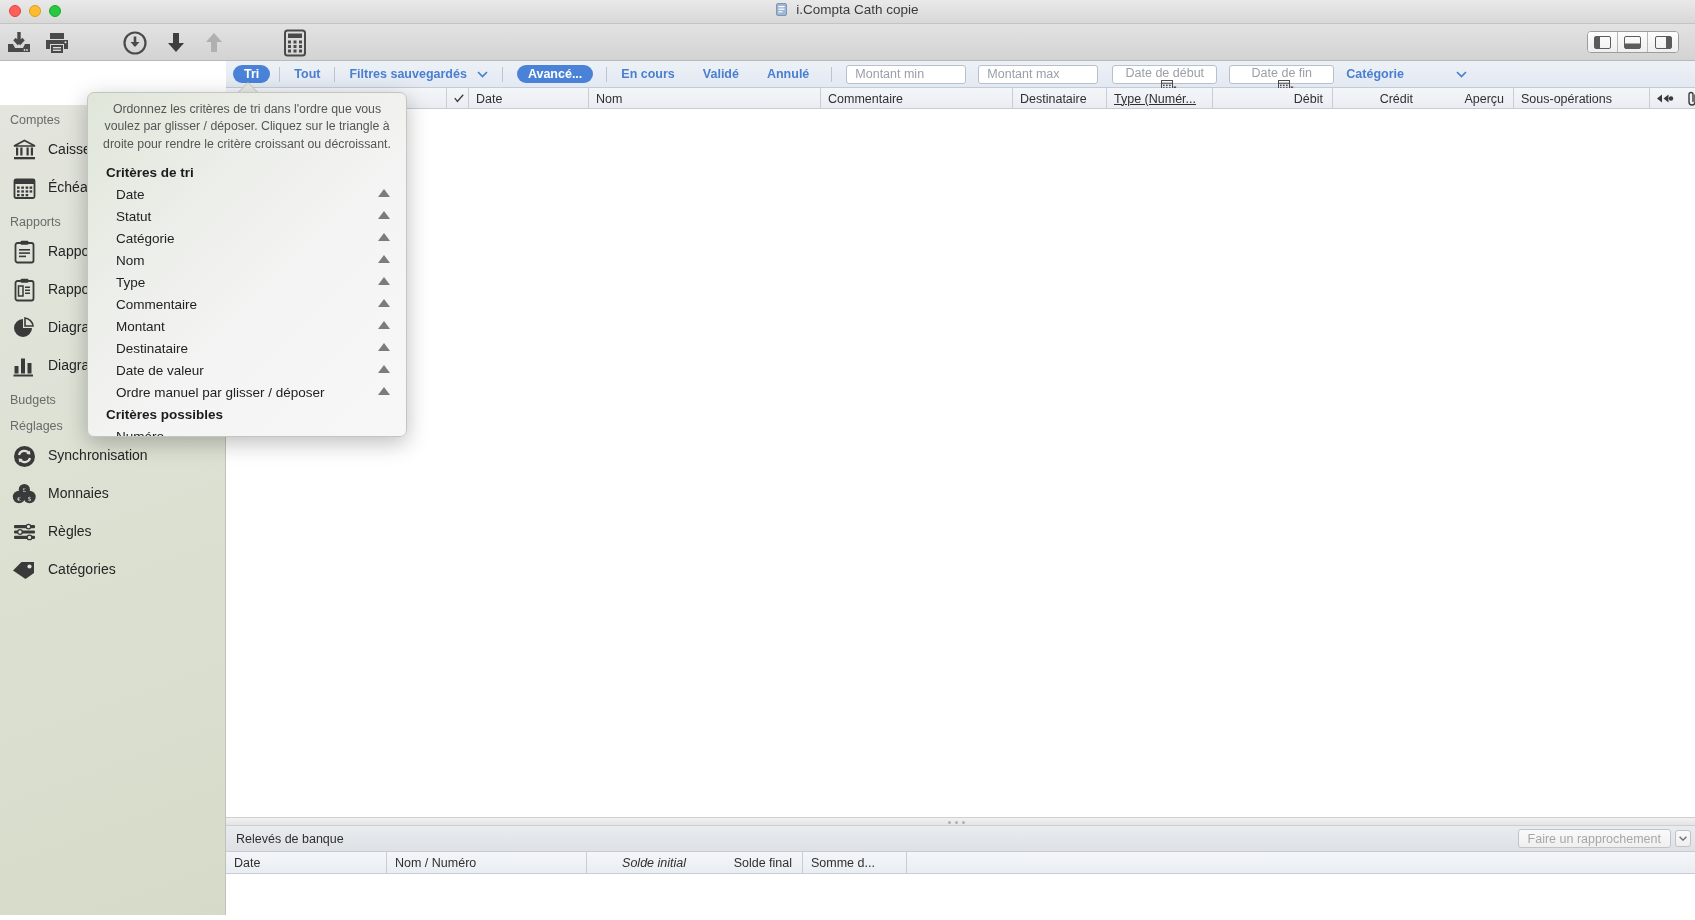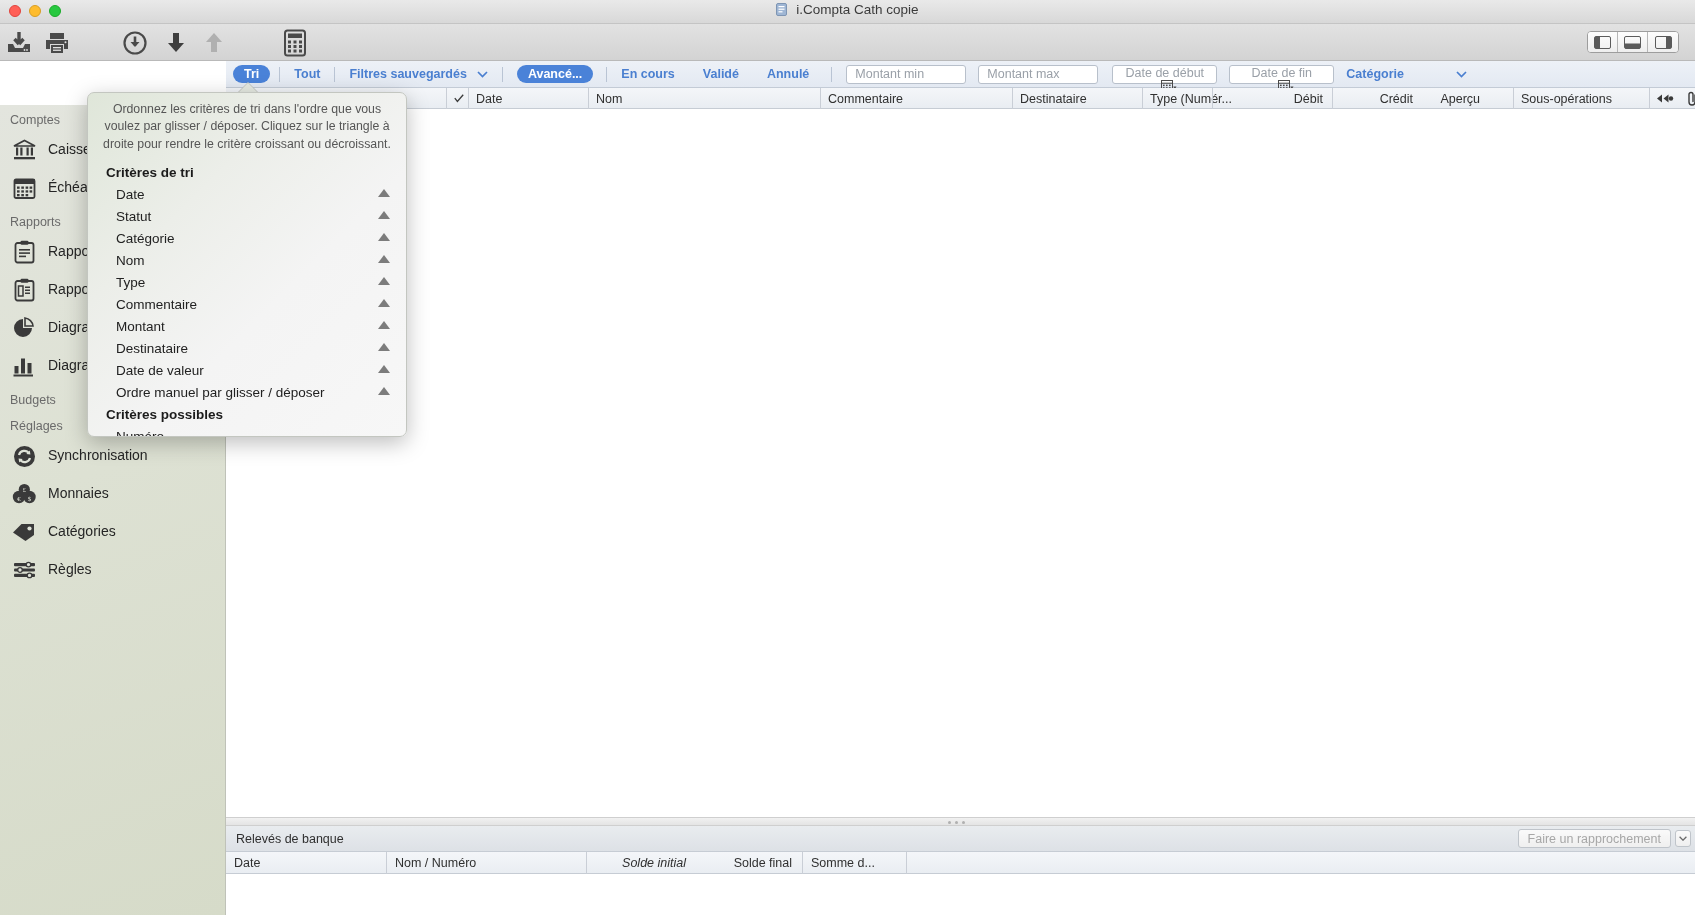--- a/index.html
+++ b/index.html
@@ -430,40 +430,40 @@
           <text x="7" y="17.5" font-size="7" fill="#dfe3d8" text-anchor="middle" font-family="Liberation Serif, serif">€</text>
           <text x="17.5" y="17.5" font-size="7" fill="#dfe3d8" text-anchor="middle" font-family="Liberation Serif, serif">$</text>
           <text x="12.3" y="9.3" font-size="6.5" fill="#dfe3d8" text-anchor="middle" font-family="Liberation Serif, serif">£</text>
         </svg>
       </span>
       <span class="lbl">Monnaies</span>
     </div>
 
     <div class="sb-item">
       <span class="ico">
-        <svg width="26" height="22" viewBox="0 0 26 22">
-          <path d="M2 11.5 L10.5 3 L23 3 L23 14 L14.5 20 Z" fill="#3a3a3a"></path>
-          <circle cx="18.5" cy="7.5" r="2.1" fill="#dfe3d8"></circle>
-        </svg>
-      </span>
-      <span class="lbl">Catégories</span>
-    </div>
-
-    <div class="sb-item">
-      <span class="ico">
         <svg width="25" height="22" viewBox="0 0 25 22">
           <rect x="2" y="4" width="21" height="3.2" rx="1" fill="#3a3a3a"></rect>
           <rect x="2" y="9.4" width="21" height="3.2" rx="1" fill="#3a3a3a"></rect>
           <rect x="2" y="14.8" width="21" height="3.2" rx="1" fill="#3a3a3a"></rect>
           <circle cx="16.5" cy="5.6" r="2.3" fill="#dfe3d8" stroke="#3a3a3a" stroke-width="1.3"></circle>
           <circle cx="8" cy="11" r="2.3" fill="#dfe3d8" stroke="#3a3a3a" stroke-width="1.3"></circle>
           <circle cx="17.5" cy="16.4" r="2.3" fill="#dfe3d8" stroke="#3a3a3a" stroke-width="1.3"></circle>
         </svg>
       </span>
       <span class="lbl">Règles</span>
+    </div>
+
+    <div class="sb-item">
+      <span class="ico">
+        <svg width="26" height="22" viewBox="0 0 26 22">
+          <path d="M2 11.5 L10.5 3 L23 3 L23 14 L14.5 20 Z" fill="#3a3a3a"></path>
+          <circle cx="18.5" cy="7.5" r="2.1" fill="#dfe3d8"></circle>
+        </svg>
+      </span>
+      <span class="lbl">Catégories</span>
     </div>
   </div>
 
   <div class="filterbar">
     <span class="pill">Tri</span>
     <span class="fb-sep" style="margin-left:9px;"></span>
     <span class="fb-link">Tout</span>
     <span class="fb-sep"></span>
     <span class="fb-saved">Filtres sauvegardés</span>
     <span class="chev" style="margin-right:14px;">
@@ -533,24 +533,24 @@
       <span>
         <svg width="10" height="9" viewBox="0 0 10 9">
             <path d="M0.8 4.2 L3.4 7.4 L9.2 0.8" stroke="#3a3a3a" stroke-width="1.3" fill="none"></path>
           </svg>
       </span>
     </div>
     <div class="ch" style="left:242px; width:120px;">Date</div>
     <div class="ch" style="left:362px; width:232px;">Nom</div>
     <div class="ch" style="left:594px; width:192px;">Commentaire</div>
     <div class="ch" style="left:786px; width:109px;">Destinataire</div>
-    <div class="ch" style="left:916px; width:91px;">Type (Numér...</div>
+    <div class="ch" style="left:880px; width:91px;text-decoration:underline;">Type (Numér...</div>
     <div class="ch right" style="left:986px; width:120px;">Débit</div>
     <div class="ch right" style="left:1106px; width:90px;">Crédit</div>
-    <div class="ch right" style="left:1172px; width:91px; border-left:none;text-align:center;">Aperçu</div>
+    <div class="ch right" style="left:1196px; width:91px; border-left:none;text-align:center;">Aperçu</div>
     <div class="ch" style="left:1287px; width:136px;">Sous-opérations</div>
     <div class="ch" style="left:1423px; width:30px; justify-content:center; padding-left:0;">
       <svg width="18" height="11" viewBox="0 0 18 11">
         <path d="M1 5.5 L6 1.5 L6 9.5 Z" fill="#3a3a3a"></path>
         <path d="M7.5 5.5 L12.5 1.5 L12.5 9.5 Z" fill="#3a3a3a"></path>
         <circle cx="15" cy="5.5" r="2.2" fill="#3a3a3a"></circle>
       </svg>
     </div>
     <div class="ch noborder" style="left:1453px; width:26px; justify-content:center; padding-left:0;">
       <svg width="11" height="15" viewBox="0 0 11 15">

